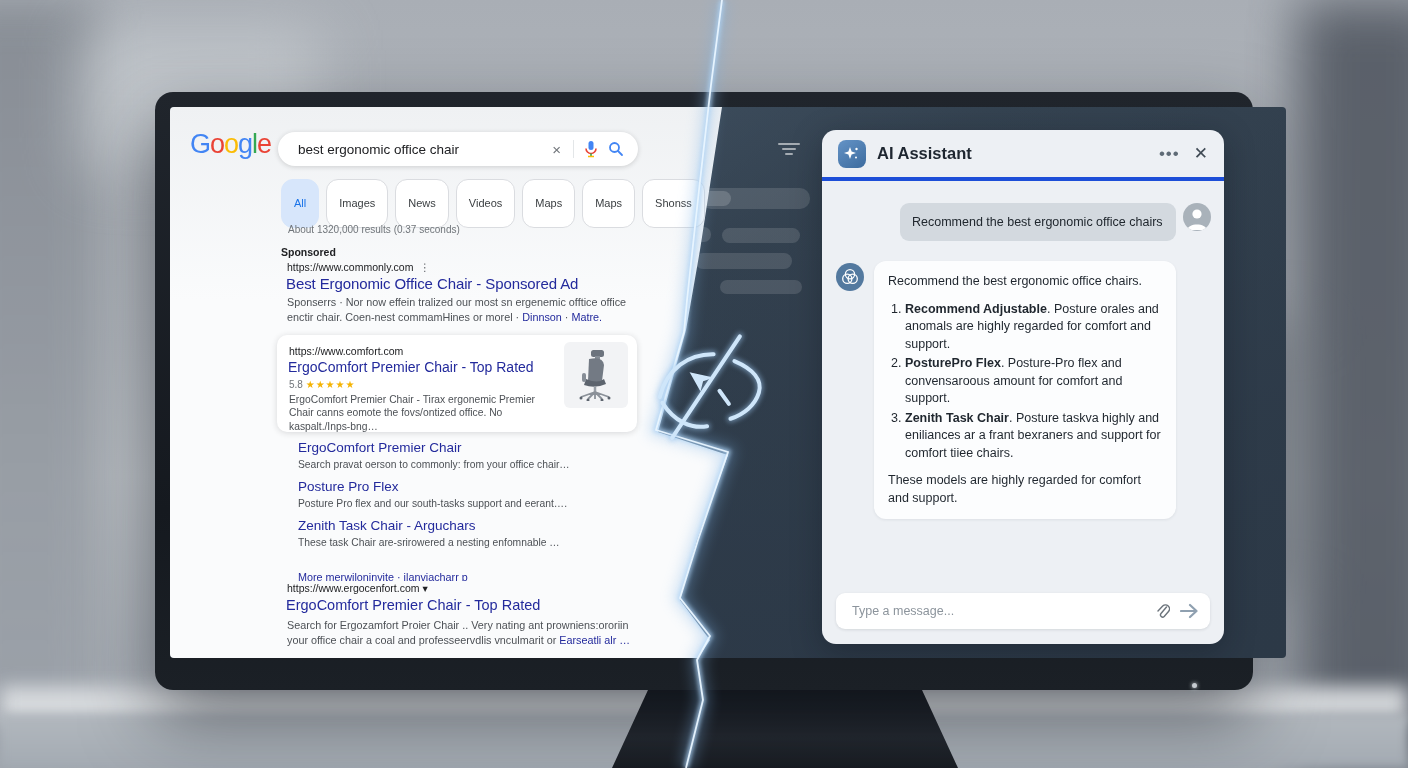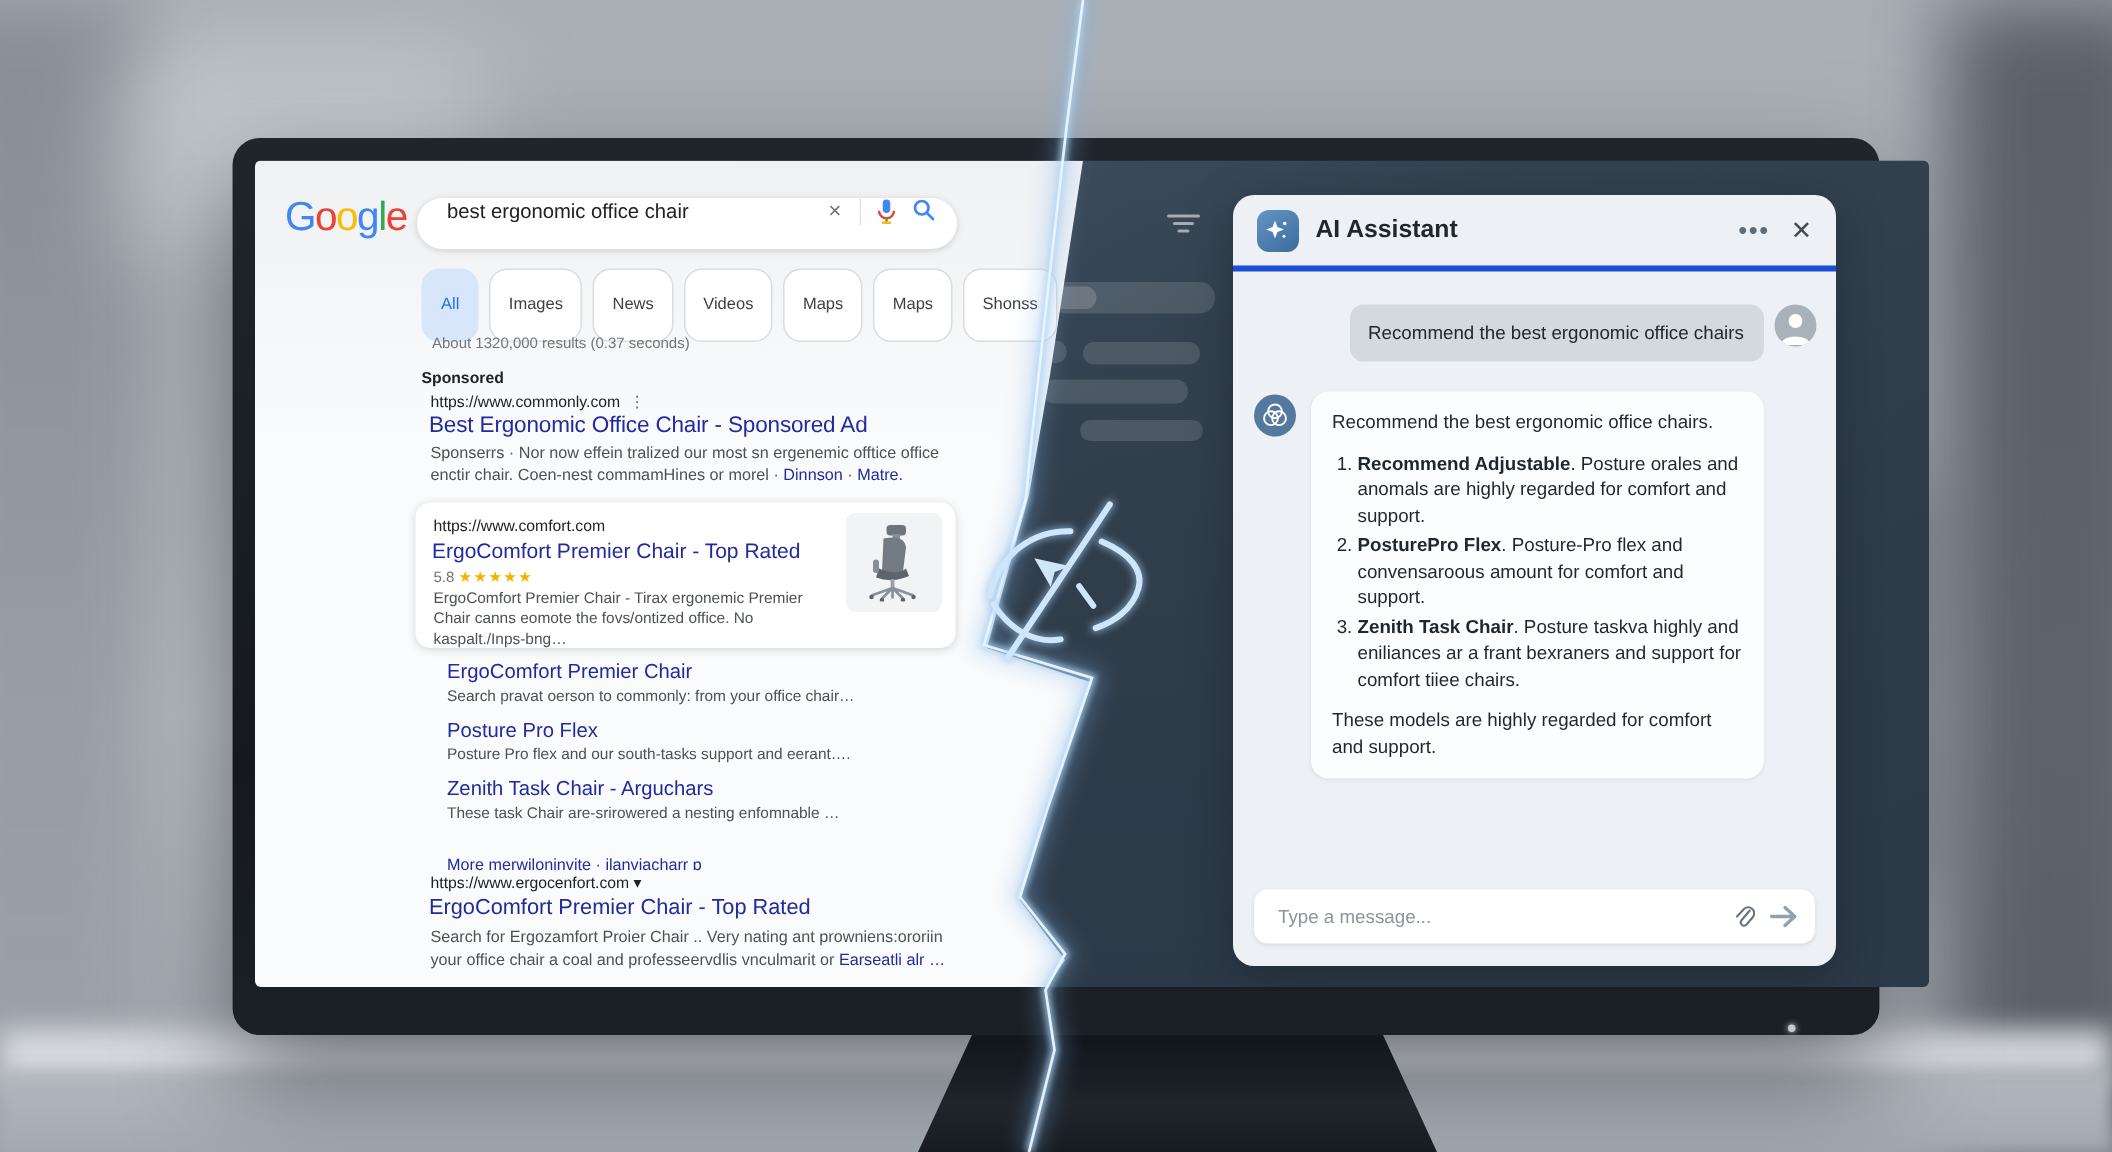--- a/index.html
+++ b/index.html
@@ -36,21 +36,21 @@
   .filter-icon i:nth-child(1){width:22px}.filter-icon i:nth-child(2){width:14px}.filter-icon i:nth-child(3){width:8px}
 
   
   .gpage{position:absolute;left:0;top:0;width:600px;height:551px;
     background:linear-gradient(#eff1f3,#fafbfc 35%);
     clip-path:polygon(0px 0px,552px 0px,530px 143px,516px 223px,488px 325px,558px 348px,527px 433px,510px 493px,540px 533px,528px 551px,0px 551px);}
   .glogo{position:absolute;left:20px;top:22px;font-size:27px;font-weight:500;letter-spacing:-1px;}
   .glogo .l1,.glogo .l4{color:#4285F4}.glogo .l2,.glogo .l6{color:#EA4335}
   .glogo .l3{color:#FBBC05}.glogo .l5{color:#34A853}
   .searchbar{position:absolute;left:108px;top:25px;width:360px;height:34px;background:#fff;border-radius:17px;
-    box-shadow:0 1px 5px rgba(32,33,36,.18);display:flex;align-items:flex-start;padding:0 14px 0 18px;box-sizing:border-box;}
+    box-shadow:0 1px 5px rgba(32,33,36,.18);display:flex;align-items:center;padding:0 14px 0 18px;box-sizing:border-box;}
   .searchbar input{flex:1;border:none;outline:none;font-size:13.5px;color:#202124;font-family:"Liberation Sans",sans-serif;background:transparent;}
   .sb-x{color:#70757a;font-size:15px;cursor:pointer;padding:0 4px;}
   .sb-div{width:1px;height:18px;background:#e3e6e8;margin:0 8px;}
   .tabs{position:absolute;left:111px;top:72px;display:flex;gap:7px;}
   .tab{height:23px;line-height:23px;padding:12px 12px;border-radius:12px;border:1px solid #dadce0;background:#fff;
     font-size:11px;color:#3c4043;white-space:nowrap;cursor:pointer;}
   .tab.active{background:#d7e6fb;border-color:#d7e6fb;color:#1a73e8;}
   .stats{position:absolute;left:118px;top:117px;font-size:10px;color:#70757a;}
   .sp-label{position:absolute;left:111px;top:139px;font-size:10.5px;font-weight:bold;color:#202124;}
   .sp-url{position:absolute;left:117px;top:154px;font-size:10.5px;color:#202124;}

